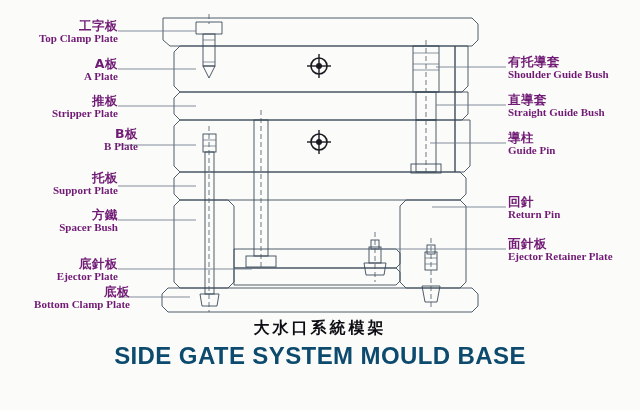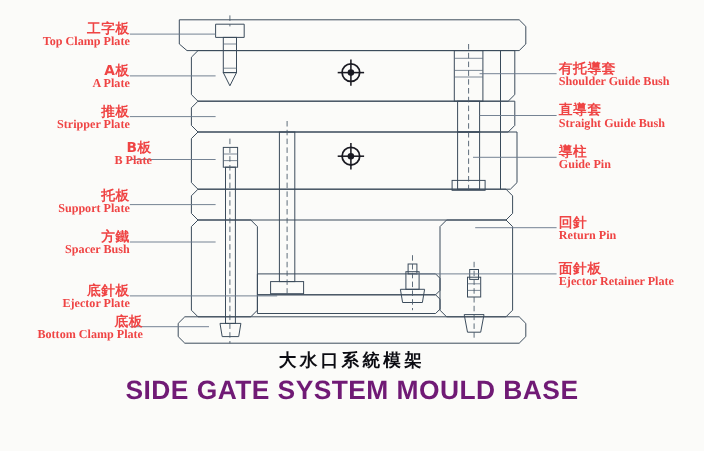--- a/index.html
+++ b/index.html
@@ -6,34 +6,34 @@
   body{
     width:640px;height:410px;
     background:#fbfbf9;
     font-family:"Liberation Serif", serif;
     overflow:hidden;
     position:relative;
   }
   #stage{position:absolute;inset:0;width:640px;height:410px;}
 
   
-  .lbl{position:absolute;color:#ef4444;line-height:1.02;}
+  .lbl{position:absolute;color:#701a75;line-height:1.02;}
   .lbl .cn{font-size:12.5px;font-weight:700;letter-spacing:.5px;
            font-family:"DejaVu Sans", sans-serif;white-space:nowrap;}
   .lbl .en{font-size:11px;font-weight:700;white-space:nowrap;
            font-family:"Liberation Serif", serif;}
   .lbl.r{text-align:right;}
   .lbl.l{text-align:left;}
 
   
   #title{position:absolute;left:0;right:0;text-align:center;}
   #title .t-cn{font-family:"DejaVu Sans",sans-serif;font-size:16px;
                font-weight:700;letter-spacing:3px;color:#0c0c12;}
   #title .t-en{font-family:"Liberation Sans",sans-serif;font-size:24px;
-               font-weight:700;letter-spacing:.4px;color:#701a75;margin-top:3px;}
+               font-weight:700;letter-spacing:.4px;color:#0c4a6e;margin-top:3px;}
 
   svg{position:absolute;left:0;top:0;}
   .ldr{stroke:#6b7a8c;stroke-width:.85;fill:none;}
   .edge{stroke:#3a4a5a;stroke-width:.9;fill:none;}
   .thin{stroke:#5a6a7a;stroke-width:.7;fill:none;}
   .dash{stroke:#4a5a6a;stroke-width:.8;fill:none;stroke-dasharray:5 3;}
 </style>
 </head>
 <body>
 

